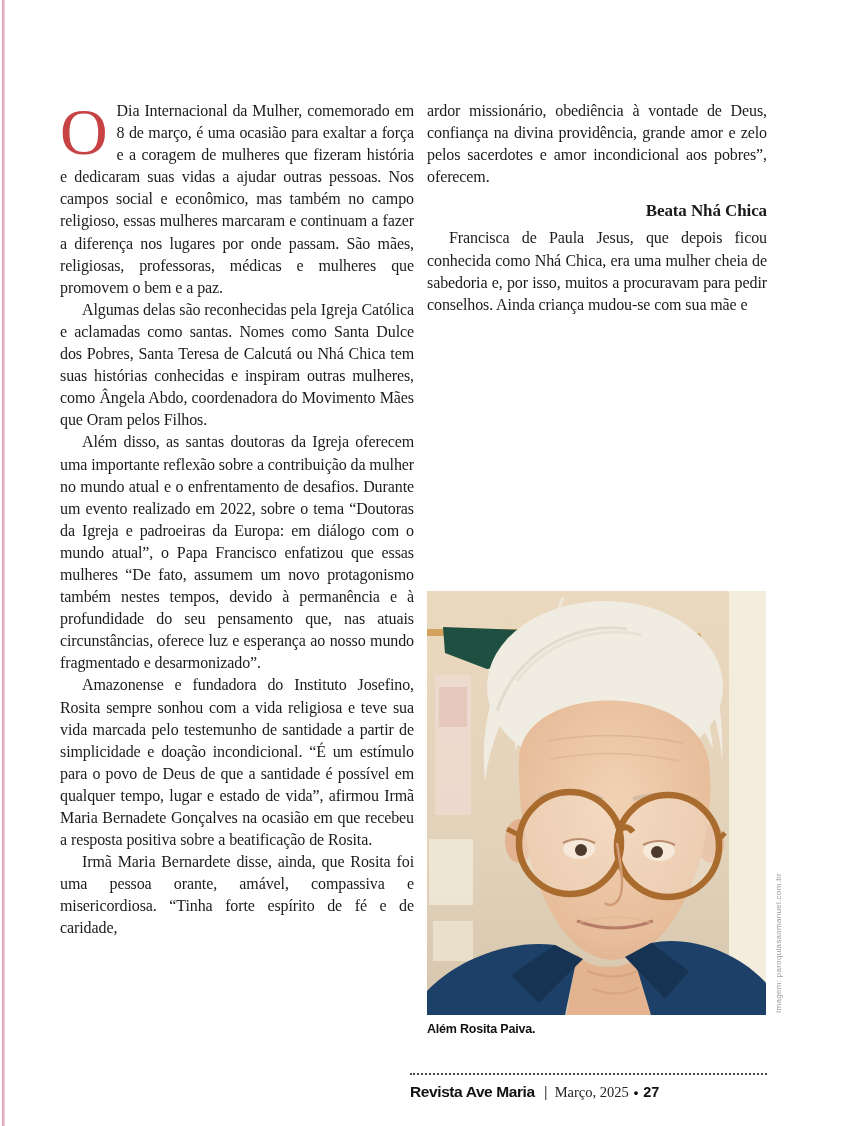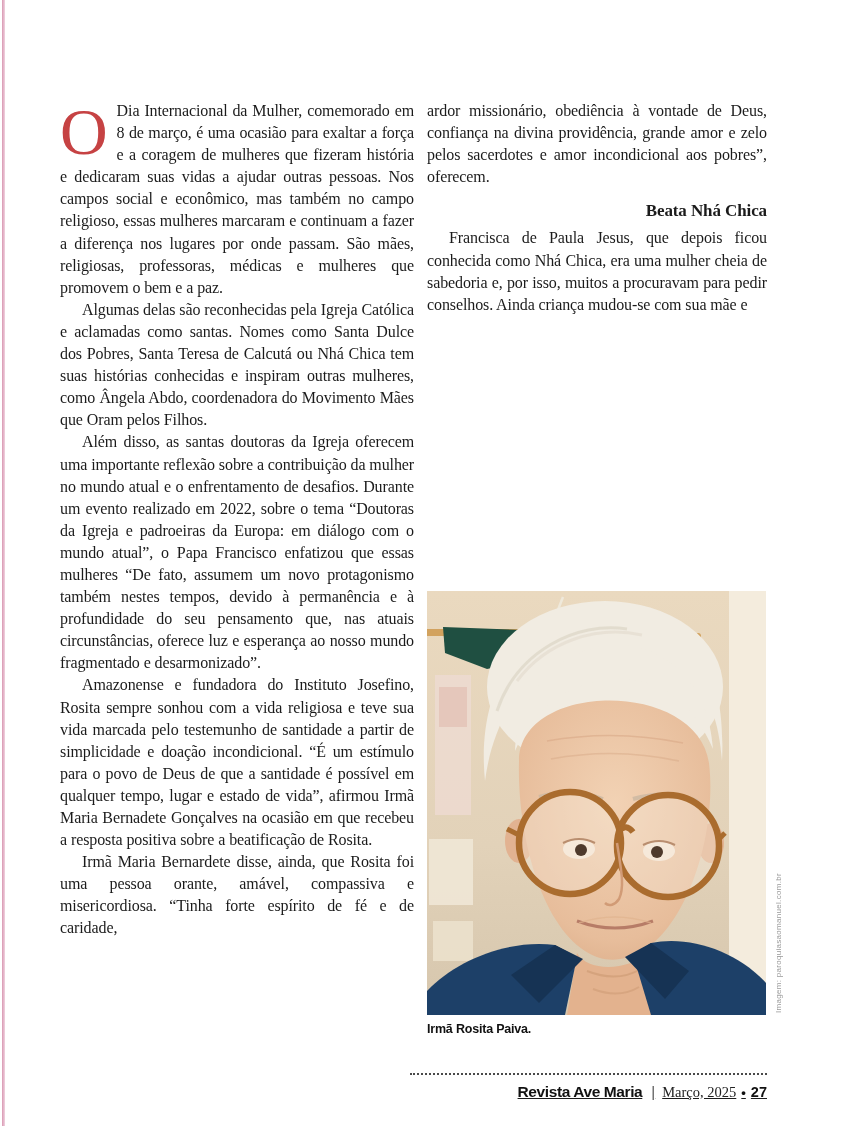--- a/index.html
+++ b/index.html
@@ -45,21 +45,21 @@
     transform:rotate(-90deg); transform-origin:0 0;
     font-family:"Liberation Sans", sans-serif; font-size:8px;
     color:#9a9a9a; white-space:nowrap; letter-spacing:0.3px;
   }
   .footer-line {
     position:absolute; left:410px; top:1073px; width:357px; height:0;
     border-top:2px dotted #4a4a4a;
   }
   .footer-text {
     position:absolute; left:410px; top:1083px; width:357px;
-    text-align:right; white-space:nowrap;text-decoration:underline;
+    white-space:nowrap;
   }
   .brand {
     font-family:"Liberation Sans", sans-serif; font-weight:bold;
     font-size:15.5px; letter-spacing:-0.4px; color:#111;
   }
   .sep { font-family:"Liberation Sans", sans-serif; font-size:15px; color:#555; margin:0 7px 0 9px; }
   .date { font-family:"Liberation Serif", serif; font-size:14.5px; color:#222; }
   .bullet { font-family:"Liberation Sans", sans-serif; font-weight:bold; font-size:13px; margin:0 5px; color:#111; }
   .pagenum { font-family:"Liberation Sans", sans-serif; font-weight:bold; font-size:14.5px; color:#111; }
 </style>
@@ -140,20 +140,20 @@
         <path d="M150,362 C160,380 200,382 222,360 L236,424 L140,424 Z" fill="#e3b28e"></path>
         <path d="M160,380 Q190,392 214,378" stroke="#cf9c76" stroke-width="2" fill="none" opacity="0.7"></path>
         <path d="M166,398 Q192,408 212,396" stroke="#cf9c76" stroke-width="2" fill="none" opacity="0.6"></path>
         <path d="M0,424 L0,400 C30,368 84,348 128,354 L150,366 L138,424 Z" fill="#1d4068"></path>
         <path d="M339,424 L339,392 C310,360 262,344 224,352 L206,364 L224,424 Z" fill="#1d4068"></path>
         <path d="M128,354 L156,368 L112,412 L84,384 Z" fill="#163354"></path>
         <path d="M224,352 L198,366 L238,408 L262,380 Z" fill="#163354"></path>
       </svg>
     </div>
     <div class="credit">Imagem: paroquiasaomanuel.com.br</div>
-    <figcaption class="caption">Irmã Rosita Paiva.</figcaption>
+    <figcaption class="caption">Além Rosita Paiva.</figcaption>
   </figure>
 
   <div class="footer-line"></div>
   <div class="footer-text">
     <span class="brand">Revista Ave Maria</span><span class="sep">|</span><span class="date">Março, 2025</span><span class="bullet">•</span><span class="pagenum">27</span>
   </div>
 </div>
 
 </body></html>

